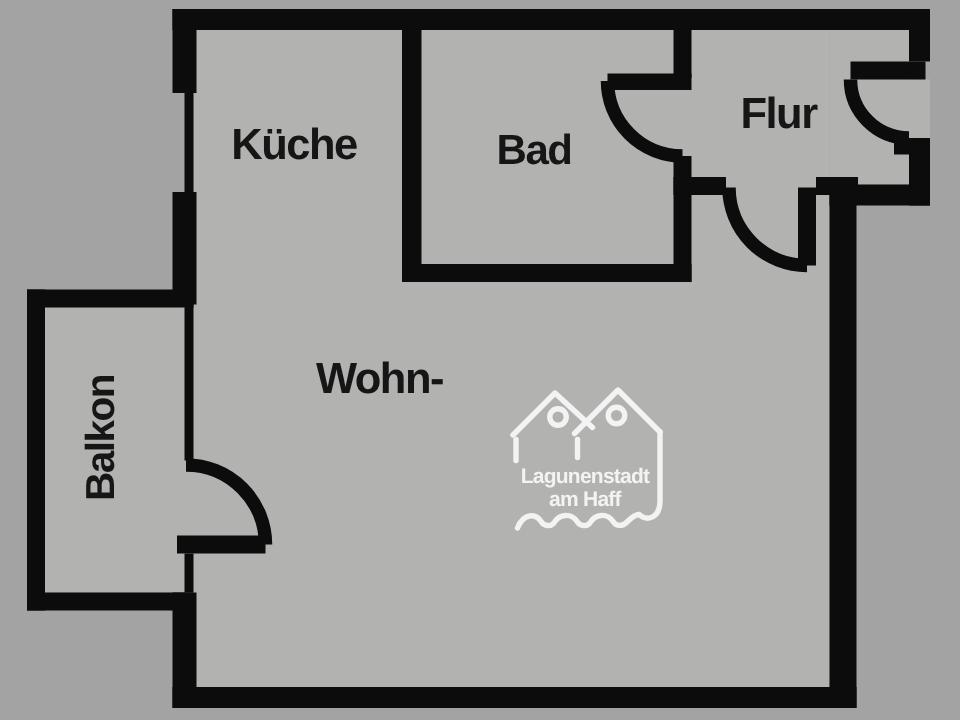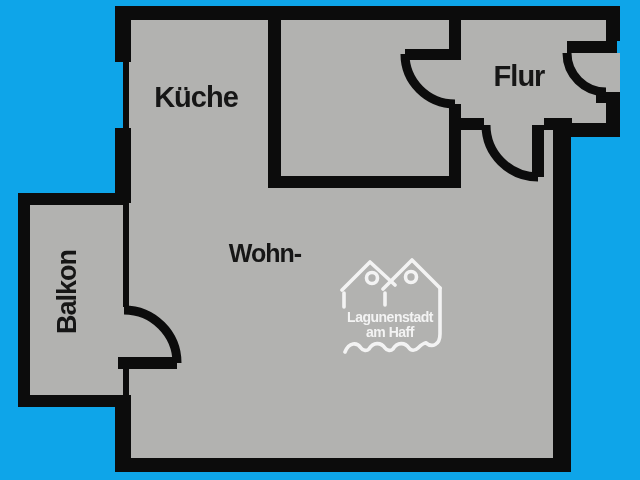--- a/index.html
+++ b/index.html
@@ -1,31 +1,31 @@
 <!DOCTYPE html>
 <html><head>
 <meta charset="utf-8">
 <title>Floor Plan</title>
 <style>
   html,body{margin:0;padding:0;background:#ffffff;}
   #plan{
-    position:relative;width:640px;height:480px;background:#0ea5e9;overflow:hidden;
+    position:relative;width:640px;height:480px;background:#a3a3a3;overflow:hidden;
     font-family:"Liberation Sans","DejaVu Sans",sans-serif;
   }
   .floor{position:absolute;background:#b2b2b0;}
   .wall{position:absolute;background:#0c0c0c;}
   .thinwall{position:absolute;background:#0c0c0c;}
   .lbl{
     position:absolute;color:#161616;font-weight:bold;text-align:center;
     letter-spacing:-1px;line-height:1.15;white-space:nowrap;
   }
   .lbl-kueche{left:126px;top:81px;width:140px;font-size:29px;}
   .lbl-bad{left:296px;top:84px;width:120px;font-size:28px;}
   .lbl-flur{left:459px;top:60px;width:120px;font-size:29px;}
-  .lbl-wohnzimmer{left:195px;top:236px;width:140px;font-size:25px;line-height:35px;}
+  .lbl-wohnzimmer{left:183px;top:236px;width:140px;font-size:29px;line-height:35px;}
   .lbl-balkon{
     left:-13px;top:277px;width:160px;height:30px;line-height:30px;font-size:27px;
     transform:rotate(-90deg);transform-origin:center center;
   }
   svg.overlay{position:absolute;left:0;top:0;pointer-events:none;}
 </style>
 </head>
 <body>
 
 <div id="plan">
@@ -67,20 +67,21 @@
   <div class="wall" style="left:18px;top:395px;width:111px;height:12px;"></div>
 
   <svg class="overlay" width="640" height="480" viewBox="0 0 640 480">
     <path d="M 405 54 A 50 50 0 0 0 455 104" fill="none" stroke="#0c0c0c" stroke-width="9"></path>
     <path d="M 567 53 A 39 39 0 0 0 606 92" fill="none" stroke="#0c0c0c" stroke-width="9"></path>
     <path d="M 486 125 A 52 52 0 0 0 538 177" fill="none" stroke="#0c0c0c" stroke-width="9"></path>
     <path d="M 124 310 A 53 53 0 0 1 177 363" fill="none" stroke="#0c0c0c" stroke-width="9"></path>
   </svg>
 
   <div class="lbl lbl-kueche">Küche</div>
+  <div class="lbl lbl-bad">Bad</div>
   <div class="lbl lbl-flur">Flur</div>
   <div class="lbl lbl-wohnzimmer">
     <div>Wohn-</div>
   </div>
   <div class="lbl lbl-balkon">Balkon</div>
 
   <svg class="overlay" width="640" height="480" viewBox="0 0 640 480" style="opacity:0.85;">
     <g stroke="#ffffff" stroke-width="3.6" fill="none" stroke-linecap="round" stroke-linejoin="round">
 
       <polyline points="342,290 370,262 395,285"></polyline>

